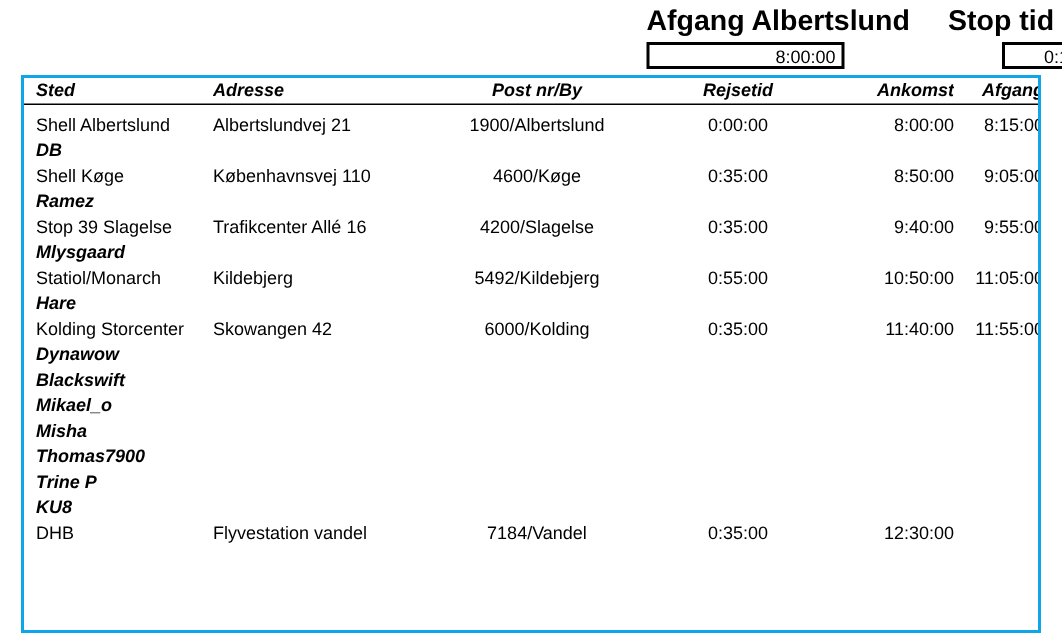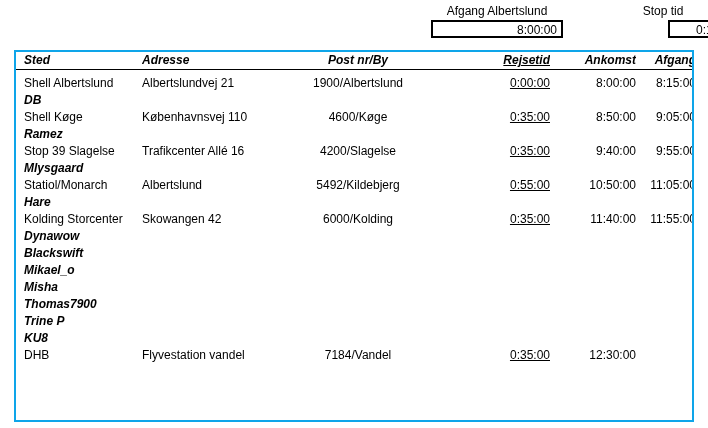--- a/index.html
+++ b/index.html
@@ -23,22 +23,22 @@
     left: 0;
     top: 0;
     width: 708px;
     height: 46px;
   }
   .hdr-block {
     position: absolute;
     text-align: center;
   }
   .hdr-label {
-    font-weight: normal;
-    font-size: 12px;
+    font-weight: bold;
+    font-size: 19px;
     white-space: nowrap;
     padding-bottom: 2px;
   }
   .hdr-field {
     border: 2px solid #000000;
     background: #ffffff;
     text-align: right;
     font-size: 12px;
     padding: 1px 4px 2px 4px;
     box-sizing: border-box;
@@ -79,21 +79,21 @@
   thead th {
     font-weight: bold;
     font-style: italic;
     border-bottom: 1px solid #000000;
     padding-bottom: 1px;
     padding-top: 5px;
   }
   .c-sted   { width: 118px; text-align: left;  padding-left: 8px !important; }
   .c-adr    { width: 140px; text-align: left; }
   .c-post   { width: 152px; text-align: center; }
-  .c-rejse  { width: 116px; text-align: right; text-decoration: underline; }
+  .c-rejse  { width: 116px; text-align: center; }
   .c-ank    { width: 86px;  text-align: right; }
   .c-afg    { width: 60px;  text-align: right; padding-right: 8px !important; }
 
   tbody td { padding-top: 0; }
   tbody tr.first-row td { padding-top: 5px; }
 
   .name-sub {
     font-weight: bold;
     font-style: italic;
     font-size: 11px;
@@ -165,21 +165,21 @@
           <td class="c-rejse">0:35:00</td>
           <td class="c-ank">9:40:00</td>
           <td class="c-afg">9:55:00</td>
         </tr>
         <tr>
           <td class="c-sted name-sub">Mlysgaard</td>
           <td colspan="5"></td>
         </tr>
         <tr>
           <td class="c-sted">Statiol/Monarch</td>
-          <td class="c-adr">Albertslund</td>
+          <td class="c-adr">Kildebjerg</td>
           <td class="c-post">5492/Kildebjerg</td>
           <td class="c-rejse">0:55:00</td>
           <td class="c-ank">10:50:00</td>
           <td class="c-afg">11:05:00</td>
         </tr>
         <tr>
           <td class="c-sted name-sub">Hare</td>
           <td colspan="5"></td>
         </tr>
         <tr>

